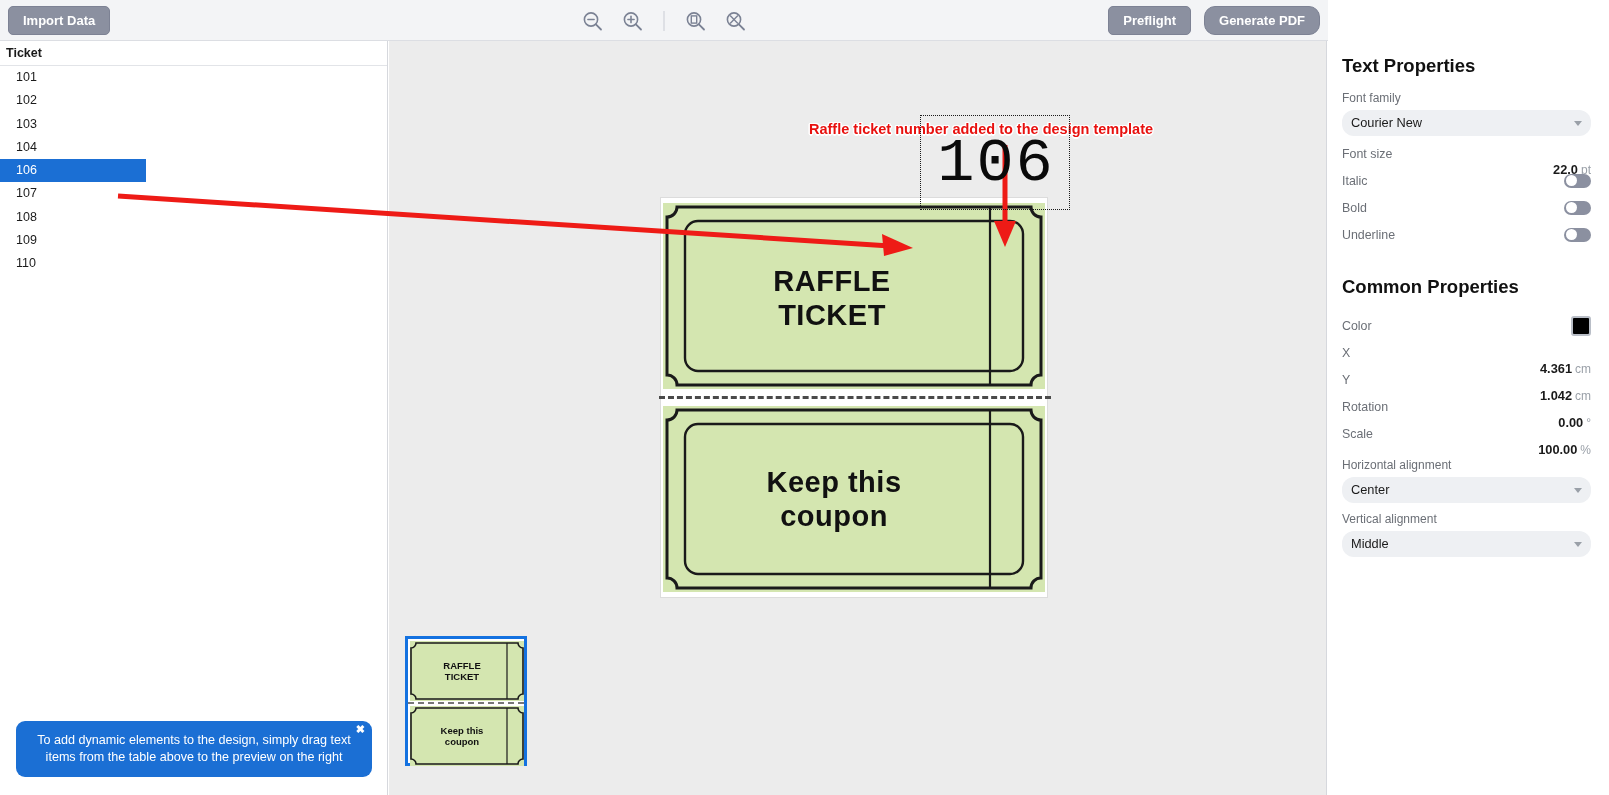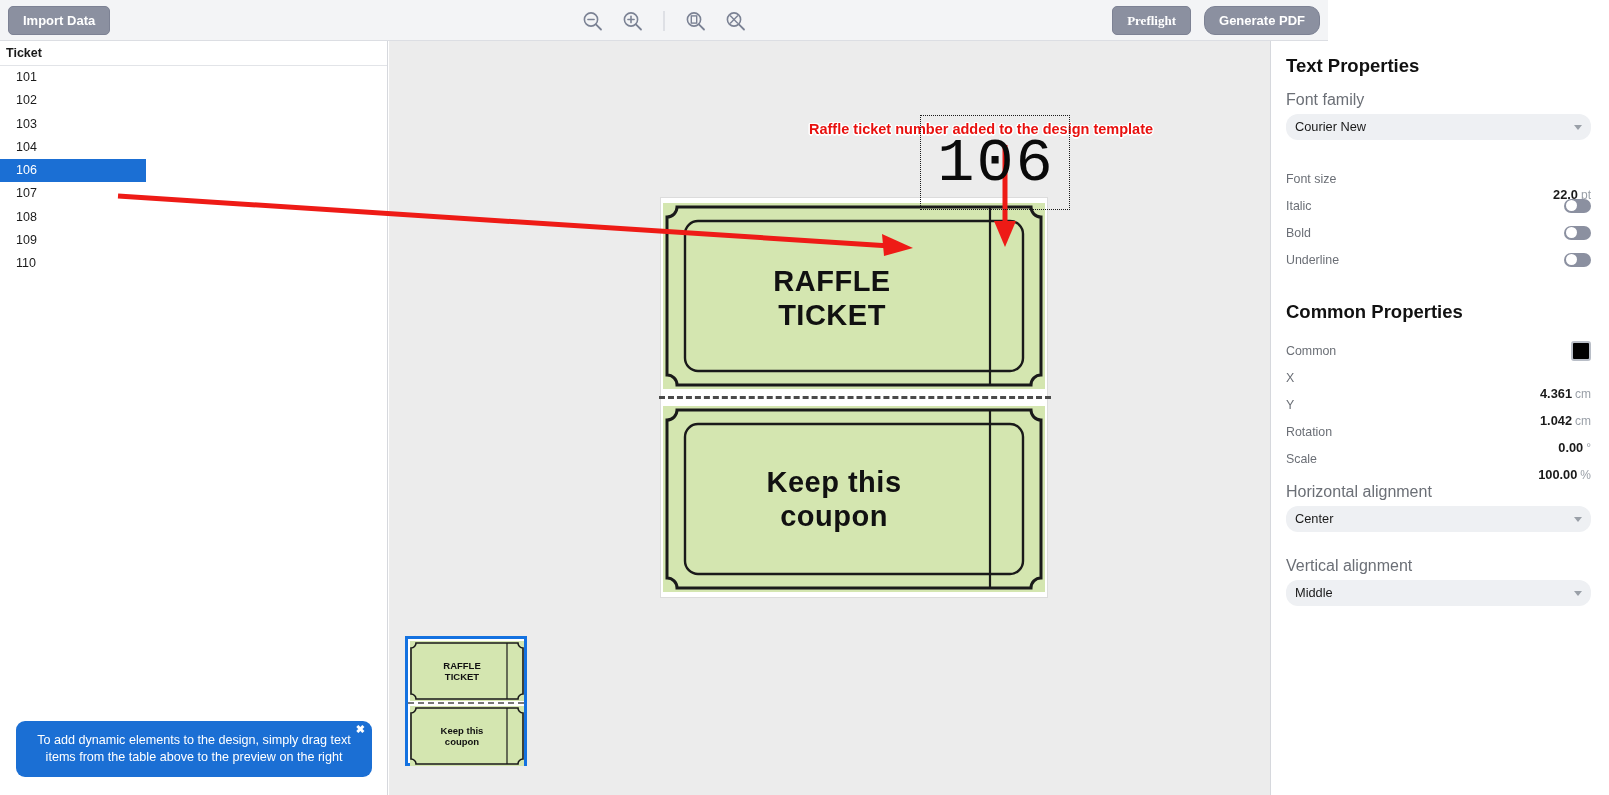--- a/index.html
+++ b/index.html
@@ -23,21 +23,21 @@
     background: #8b90a0;
     border: 1px solid #7d8294;
     border-radius: 5px;
     color: #ffffff;
     font-size: 13px; font-weight: bold;
     line-height: 27px;
     cursor: pointer;
     white-space: nowrap;
   }
   #import-data-btn { left: 8px; }
-  #preflight-btn  { right: 137px; font-family: Liberation Serif, serif; }
+  #preflight-btn  { right: 137px; }
   #generate-pdf-btn { right: 8px; border-radius: 11px; }
 
   .tb-icons {
     position: absolute; left: 50%; top: 6px;
     transform: translateX(-50%);
     display: flex; align-items: center; gap: 12px;
     height: 29px;
   }
   .tb-icon {
     width: 28px; height: 28px;
@@ -214,42 +214,42 @@
   .thumb-label-top { top: 19px; }
   .thumb-label-bot { top: 19px; }
   .thumb-tear {
     position: absolute; left: 0; top: 63px; width: 116px; height: 0;
     border-top: 2px dashed #777;
   }
 
   
   .right-panel {
     position: absolute; right: 0; top: 41px;
-    width: 339px; height: 754px;
+    width: 283px; height: 754px;
     background: #ffffff;
     border-left: 1px solid #d6d8dd;
     padding: 14px 18px 0 15px;
   }
   .section-title {
     font-size: 18.5px; font-weight: bold; color: #111;
     margin: 0 0 14px 0;
   }
   .section-title.second { margin-top: 28px; }
 
   .field-label {
-    font-size: 16px; color: #6b6f76; margin-bottom: 5px;
+    font-size: 12px; color: #6b6f76; margin-bottom: 5px;
   }
   .select {
     position: relative;
     height: 26px; background: #eef0f3;
     border-radius: 12px;
     font-size: 12.8px; color: #1a1a1a;
     line-height: 26px;
     padding-left: 9px;
-    margin-bottom: 25px;
+    margin-bottom: 4px;
     cursor: pointer;
   }
   .select .caret {
     position: absolute; right: 9px; top: 11px;
     width: 0; height: 0;
     border-left: 4px solid transparent;
     border-right: 4px solid transparent;
     border-top: 5px solid #9aa0a8;
   }
 
@@ -458,21 +458,21 @@
     <div class="prop-row">
       <span class="prop-name">Underline</span>
       <span class="toggle">
           <span class="knob"></span>
         </span>
     </div>
 
     <div class="section-title second">Common Properties</div>
 
     <div class="prop-row">
-      <span class="prop-name">Common</span>
+      <span class="prop-name">Color</span>
       <span class="color-swatch" style="background: rgb(0, 0, 0);"></span>
     </div>
 
     <div class="prop-row">
       <span class="prop-name">X</span>
       <span class="prop-val">
         <span>4.361</span><span class="prop-unit">cm</span>
       </span>
     </div>
 

